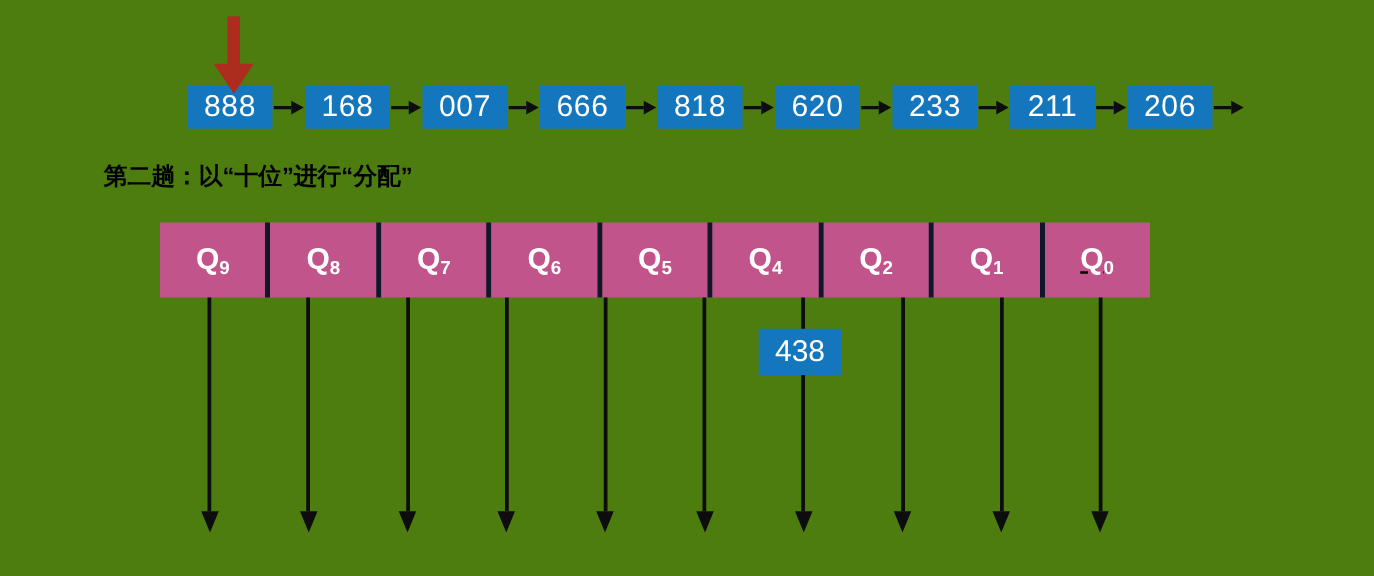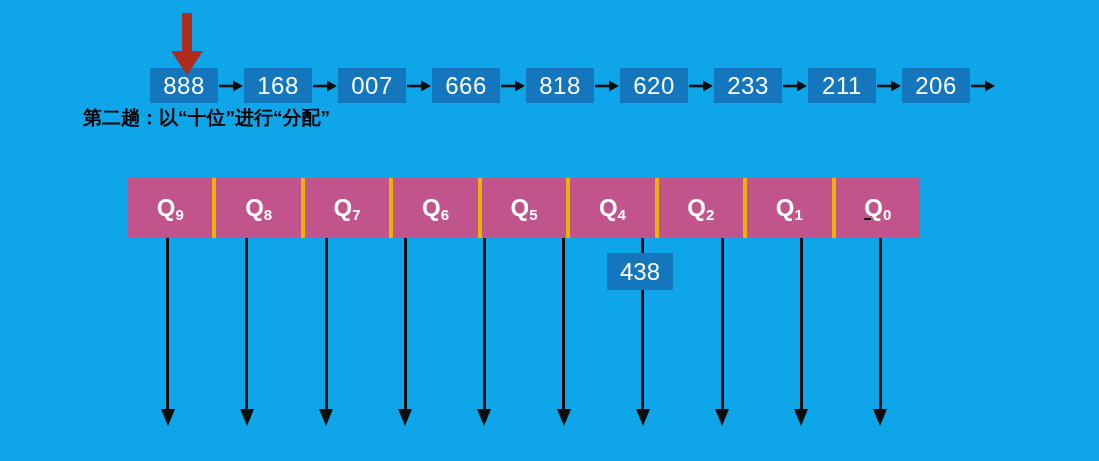--- a/index.html
+++ b/index.html
@@ -1,54 +1,54 @@
 <!DOCTYPE html>
 <html><head>
 <meta charset="utf-8">
 <style>
   html,body{margin:0;padding:0;background:#ffffff;}
   .canvas{
-    position:relative;width:1099px;height:461px;background:#0ea5e9;
+    position:relative;width:1099px;height:461px;background:#4d7c0f;
     font-family:"Liberation Sans",sans-serif;overflow:hidden;
   }
   
   .pointer{position:absolute;left:171px;top:13px;z-index:5;}
   
   .chain{position:absolute;left:150px;top:68px;display:flex;align-items:center;}
   .node{
     width:68px;height:35px;background:#1477bd;color:#ffffff;
     display:flex;align-items:center;justify-content:center;
     font-size:24px;letter-spacing:.5px;
   }
   .link{width:26px;height:35px;display:flex;align-items:center;justify-content:center;}
   
   .heading{
-    position:absolute;left:83px;top:105px;font-size:19px;font-weight:bold;
+    position:absolute;left:83px;top:128px;font-size:19px;font-weight:bold;
     color:#000000;white-space:nowrap;
   }
   
   .bar{position:absolute;left:128px;top:178px;width:792px;height:60px;display:flex;}
   .bucket{
     flex:1;display:flex;align-items:center;justify-content:center;
-    background:#c0548b;border-right:4px solid #eab308;box-sizing:border-box;
+    background:#c0548b;border-right:4px solid #0f172a;box-sizing:border-box;
   }
   .bucket:last-child{border-right:none;text-decoration:underline;}
   .qlabel{color:#ffffff;font-weight:bold;font-size:24px;line-height:1;}
   .qlabel sub{font-size:15px;vertical-align:-4px;line-height:0;}
   
   .drops{position:absolute;left:128px;top:238px;width:792px;height:190px;display:flex;z-index:1;}
   .dropcell{flex:1;display:flex;flex-direction:column;align-items:center;}
   .dropline{width:3px;height:171px;background:#0d0d0d;}
   .drophead{
     width:0;height:0;border-left:7px solid transparent;
     border-right:7px solid transparent;border-top:17px solid #0d0d0d;
   }
   
   .highlight-box{
-    position:absolute;left:607px;top:253px;width:66px;height:37px;
+    position:absolute;left:607px;top:263px;width:66px;height:37px;
     background:#1477bd;color:#ffffff;display:flex;align-items:center;
     justify-content:center;font-size:24px;z-index:3;
   }
 </style>
 </head>
 <body>
 
 <div class="canvas">
 
   <svg class="pointer" width="32" height="62" viewBox="0 0 32 62">

